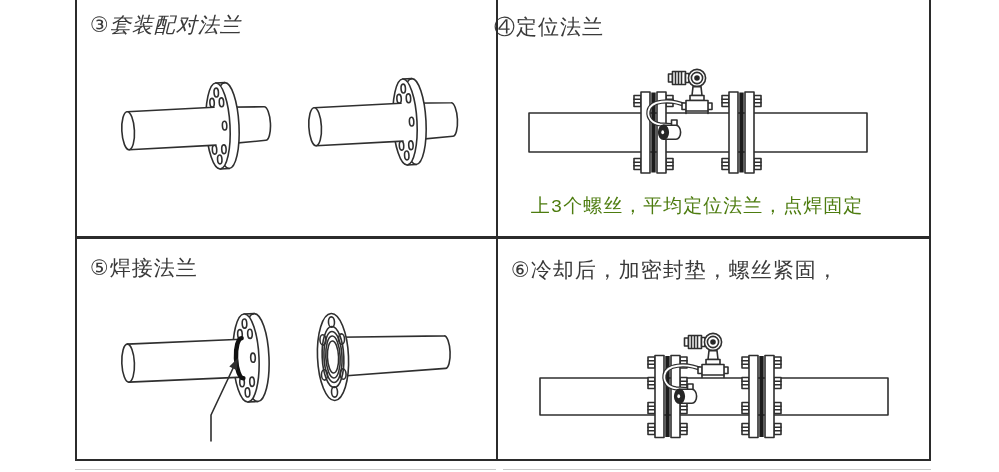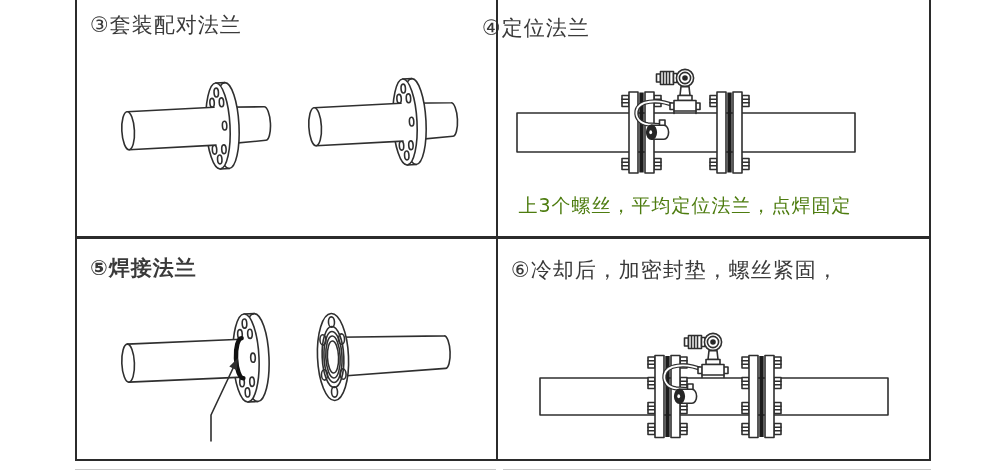--- a/index.html
+++ b/index.html
@@ -142,40 +142,40 @@
       <rect class="f" x="-7" y="17.5" width="14" height="5"></rect>
       <rect class="f" x="-15" y="25" width="4.5" height="6.5"></rect>
       <rect class="f" x="10.5" y="25" width="4.5" height="6.5"></rect>
       <rect class="f" x="-11" y="22.5" width="22" height="10.5"></rect>
       <line x1="-11" y1="33" x2="-11" y2="35.5"></line>
       <line x1="11" y1="33" x2="11" y2="35.5"></line>
     </g>
   </defs>
 </svg>
 
-<div class="panel" style="left:77px;top:0;width:419px;height:236px;">
+<div class="panel" style="left:77px;top:0;width:419px;height:236px;font-style:italic;">
   <div class="title" style="left:13px;top:12px;">③套装配对法兰</div>
   <svg width="419" height="236" viewBox="0 0 419 236">
     <use href="#unit-a" transform="translate(141,126) rotate(-3)"></use>
     <use href="#unit-a" transform="translate(328,122) rotate(-3)"></use>
   </svg>
 </div>
 
-<div class="panel" style="left:470px;top:0;width:363px;height:236px;">
+<div class="panel" style="left:482px;top:0;width:363px;height:236px;font-family:Liberation Mono, monospace;">
   <div class="title" style="left:12px;top:15px;">④定位法兰</div>
   <svg width="431" height="236" viewBox="0 0 431 236">
     <rect class="f" x="47" y="113" width="338" height="39"></rect>
     <use href="#pair2" transform="translate(171.5,132.5)"></use>
     <use href="#pair2" transform="translate(259.5,132.5)"></use>
     <use href="#transducer" transform="translate(215,78)"></use>
   </svg>
   <div class="caption centered" style="left:40px;top:193px;width:350px;">上3个螺丝，平均定位法兰，点焊固定</div>
 </div>
 
-<div class="panel" style="left:77px;top:237px;width:433px;height:223px;font-weight:bold;">
+<div class="panel" style="left:77px;top:237px;width:433px;height:223px;">
   <div class="title" style="left:13px;top:18px;">⑤焊接法兰</div>
   <svg width="419" height="223" viewBox="0 0 419 223">
     <use href="#unit-b" transform="translate(169,121) rotate(-2.5)"></use>
     <use href="#flange-face" transform="translate(256,120) rotate(-2.5)"></use>
     <path d="M 134,204 L 134,178 L 158,127"></path>
     <polygon class="ah" points="0,0 -11.5,4.2 -11.5,-4.2" transform="translate(161,121) rotate(-64.8)"></polygon>
   </svg>
 </div>
 
 <div class="panel" style="left:498px;top:237px;width:375px;height:223px;">

